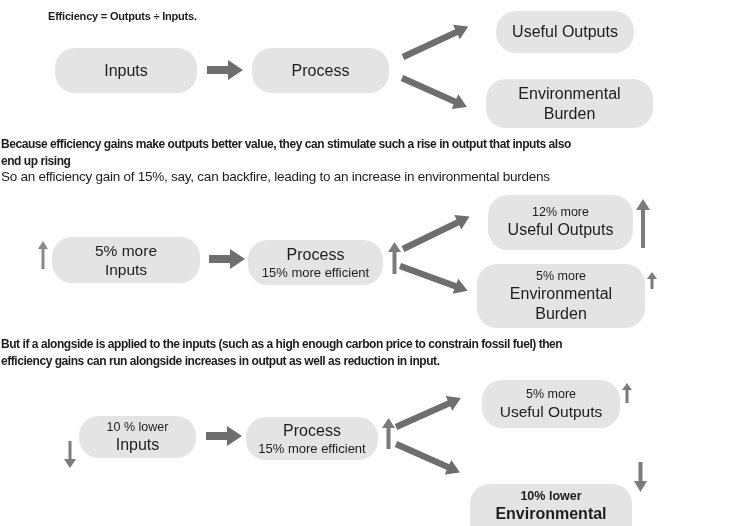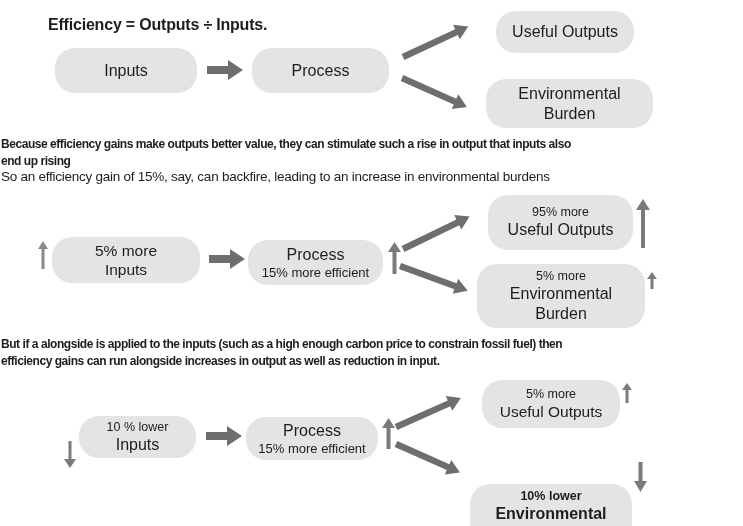--- a/index.html
+++ b/index.html
@@ -10,21 +10,21 @@
   .box{
     position:absolute;background:#e4e4e4;border-radius:20px;
     display:flex;flex-direction:column;align-items:center;justify-content:center;
     text-align:center;color:#1d1d1d;
   }
   .l-lg{font-size:16px;line-height:20px;}
   .l-md{font-size:15.5px;line-height:19px;}
   .l-sub{font-size:13px;line-height:15px;}
   .l-sm{font-size:12.5px;line-height:15px;}
   .h1{
-    position:absolute;left:48px;top:16px;font-weight:bold;font-size:16px;
+    position:absolute;left:48px;top:10px;font-weight:bold;font-size:11px;
     letter-spacing:-0.2px;white-space:nowrap;
   }
   .para{position:absolute;left:1px;white-space:nowrap;}
   .para .b{font-weight:bold;font-size:12px;line-height:16.5px;letter-spacing:-0.45px;display:block;}
   .para .r{font-weight:normal;font-size:13.5px;line-height:16px;letter-spacing:-0.25px;display:block;}
   svg.arrow{position:absolute;overflow:visible;}
   .ad{fill:#6e6e6e;}   
   .av{fill:#7b7b7b;}   
   .avl{fill:#8a8a8a;}  
   .diag{transform-origin:0 8px;}
@@ -93,21 +93,21 @@
   </svg>
 
   <svg class="arrow diag" style="left:403px;top:241px;transform:rotate(-26deg);" width="74" height="16">
     <polygon class="ad" points="0,4.8 61,4.8 61,0 74,8 61,16 61,11.2 0,11.2"></polygon>
   </svg>
   <svg class="arrow diag" style="left:400px;top:258px;transform:rotate(20deg);" width="72" height="16">
     <polygon class="ad" points="0,4.8 59,4.8 59,0 72,8 59,16 59,11.2 0,11.2"></polygon>
   </svg>
 
   <div class="box" style="left:488px;top:195px;width:145px;height:55px;">
-    <span class="l-sm">95% more</span>
+    <span class="l-sm">12% more</span>
     <span class="l-lg">Useful Outputs</span>
   </div>
 
   <svg class="arrow" style="left:636px;top:199px;" width="14" height="49">
     <polygon class="av" points="7,0 14,11 9,11 9,49 5,49 5,11 0,11"></polygon>
   </svg>
 
   <div class="box" style="left:477px;top:264px;width:168px;height:64px;">
     <span class="l-sm">5% more</span>
     <span class="l-lg">Environmental</span>

